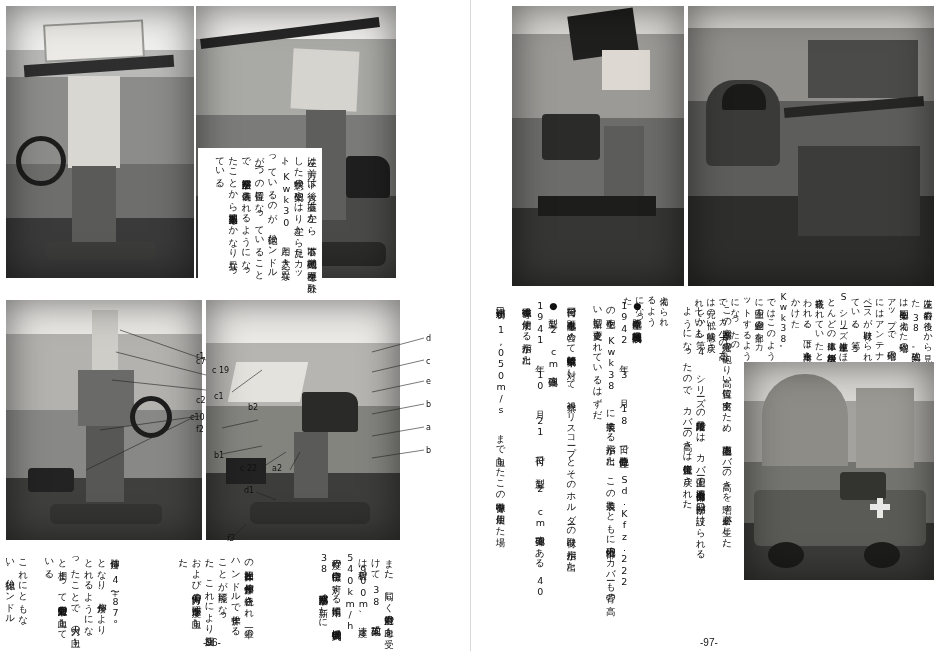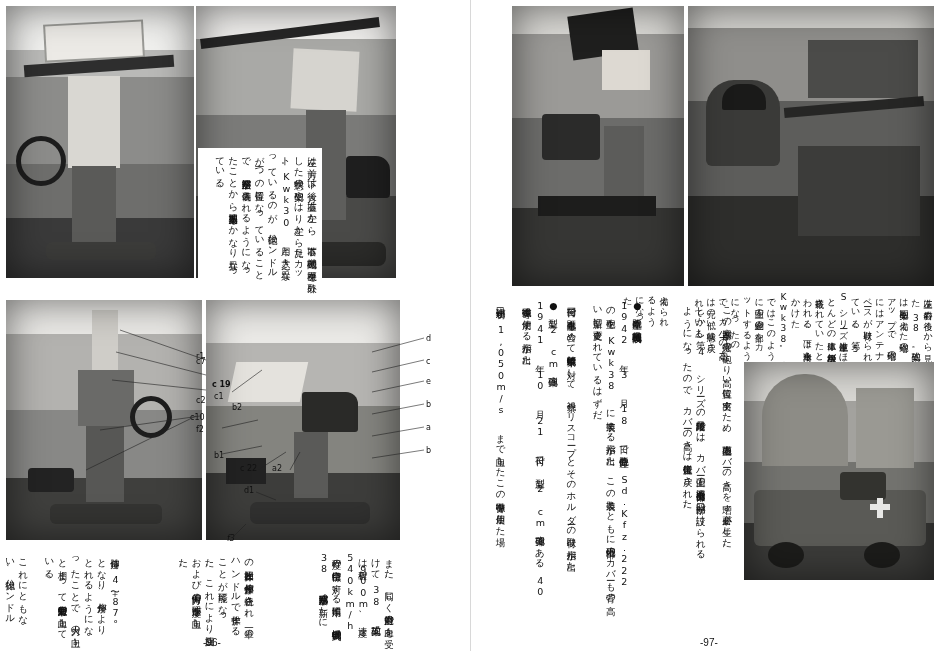--- a/index.html
+++ b/index.html
@@ -82,24 +82,24 @@
     <div style="position:absolute;left:96px;top:92px;width:56px;height:40px;background:#2a2a28;border-radius:3px 12px 3px 3px;"></div>
     <div style="position:absolute;left:88px;top:132px;width:34px;height:66px;background:#5a5a58;"></div>
     <div style="position:absolute;left:20px;top:158px;width:40px;height:26px;background:#222;"></div>
     <div style="position:absolute;left:44px;top:202px;width:120px;height:22px;background:#313130;border-radius:7px;"></div>
     <div class="vig"></div>
   </div>
 
   <div class="lbl" style="left:196px;top:357px;">c7</div>
   <div class="lbl" style="left:196px;top:352px;">r1</div>
   <div class="lbl" style="left:196px;top:396px;">c2</div>
-  <div class="lbl" style="left:212px;top:380px;font-weight:bold;">c 19</div>
+  <div class="lbl" style="left:212px;top:366px;">c 19</div>
   <div class="lbl" style="left:190px;top:413px;">c10</div>
   <div class="lbl" style="left:214px;top:392px;">c1</div>
-  <div class="lbl" style="left:204px;top:403px;padding-left:28px;">b2</div>
+  <div class="lbl" style="left:220px;top:403px;padding-left:28px;">b2</div>
   <div class="lbl" style="left:196px;top:425px;">f2</div>
   <div class="lbl" style="left:208px;top:451px;padding-left:6px;">b1</div>
   <div class="lbl" style="left:240px;top:464px;">c 22</div>
   <div class="lbl" style="left:272px;top:464px;">a2</div>
   <div class="lbl" style="left:244px;top:486px;">d1</div>
   <div class="lbl" style="left:227px;top:534px;font-style:italic;">f3</div>
   <div class="lbl" style="left:426px;top:377px;">e</div>
   <div class="lbl" style="left:426px;top:334px;">d</div>
   <div class="lbl" style="left:426px;top:357px;">c</div>
   <div class="lbl" style="left:426px;top:400px;">b</div>

